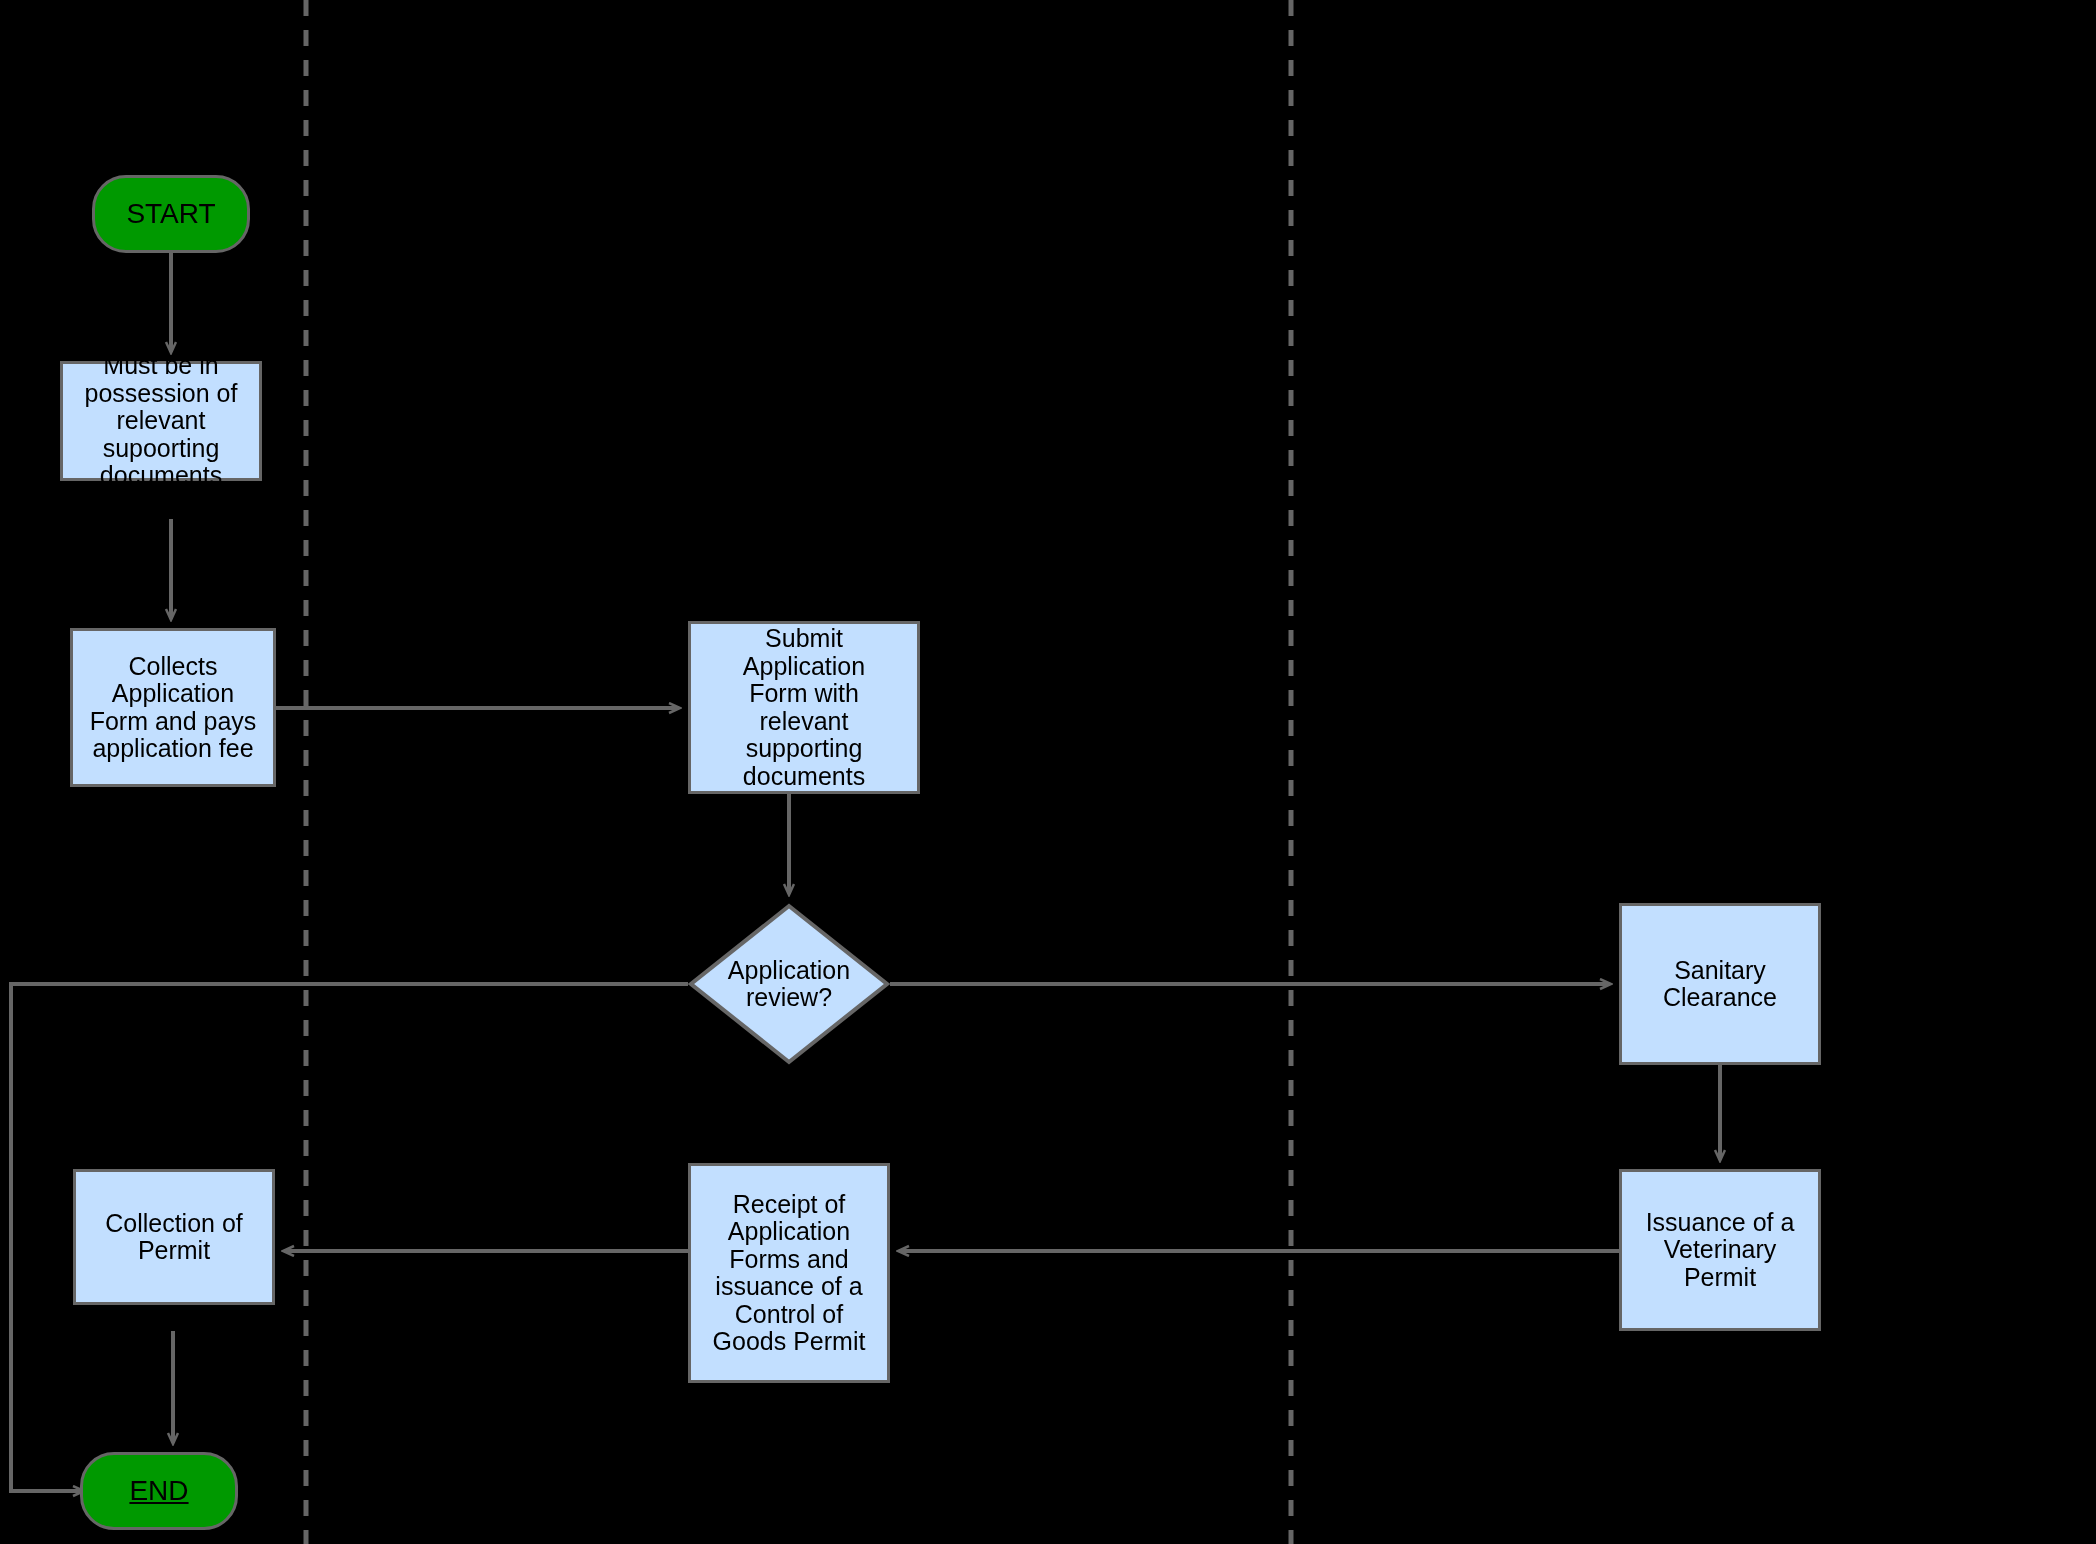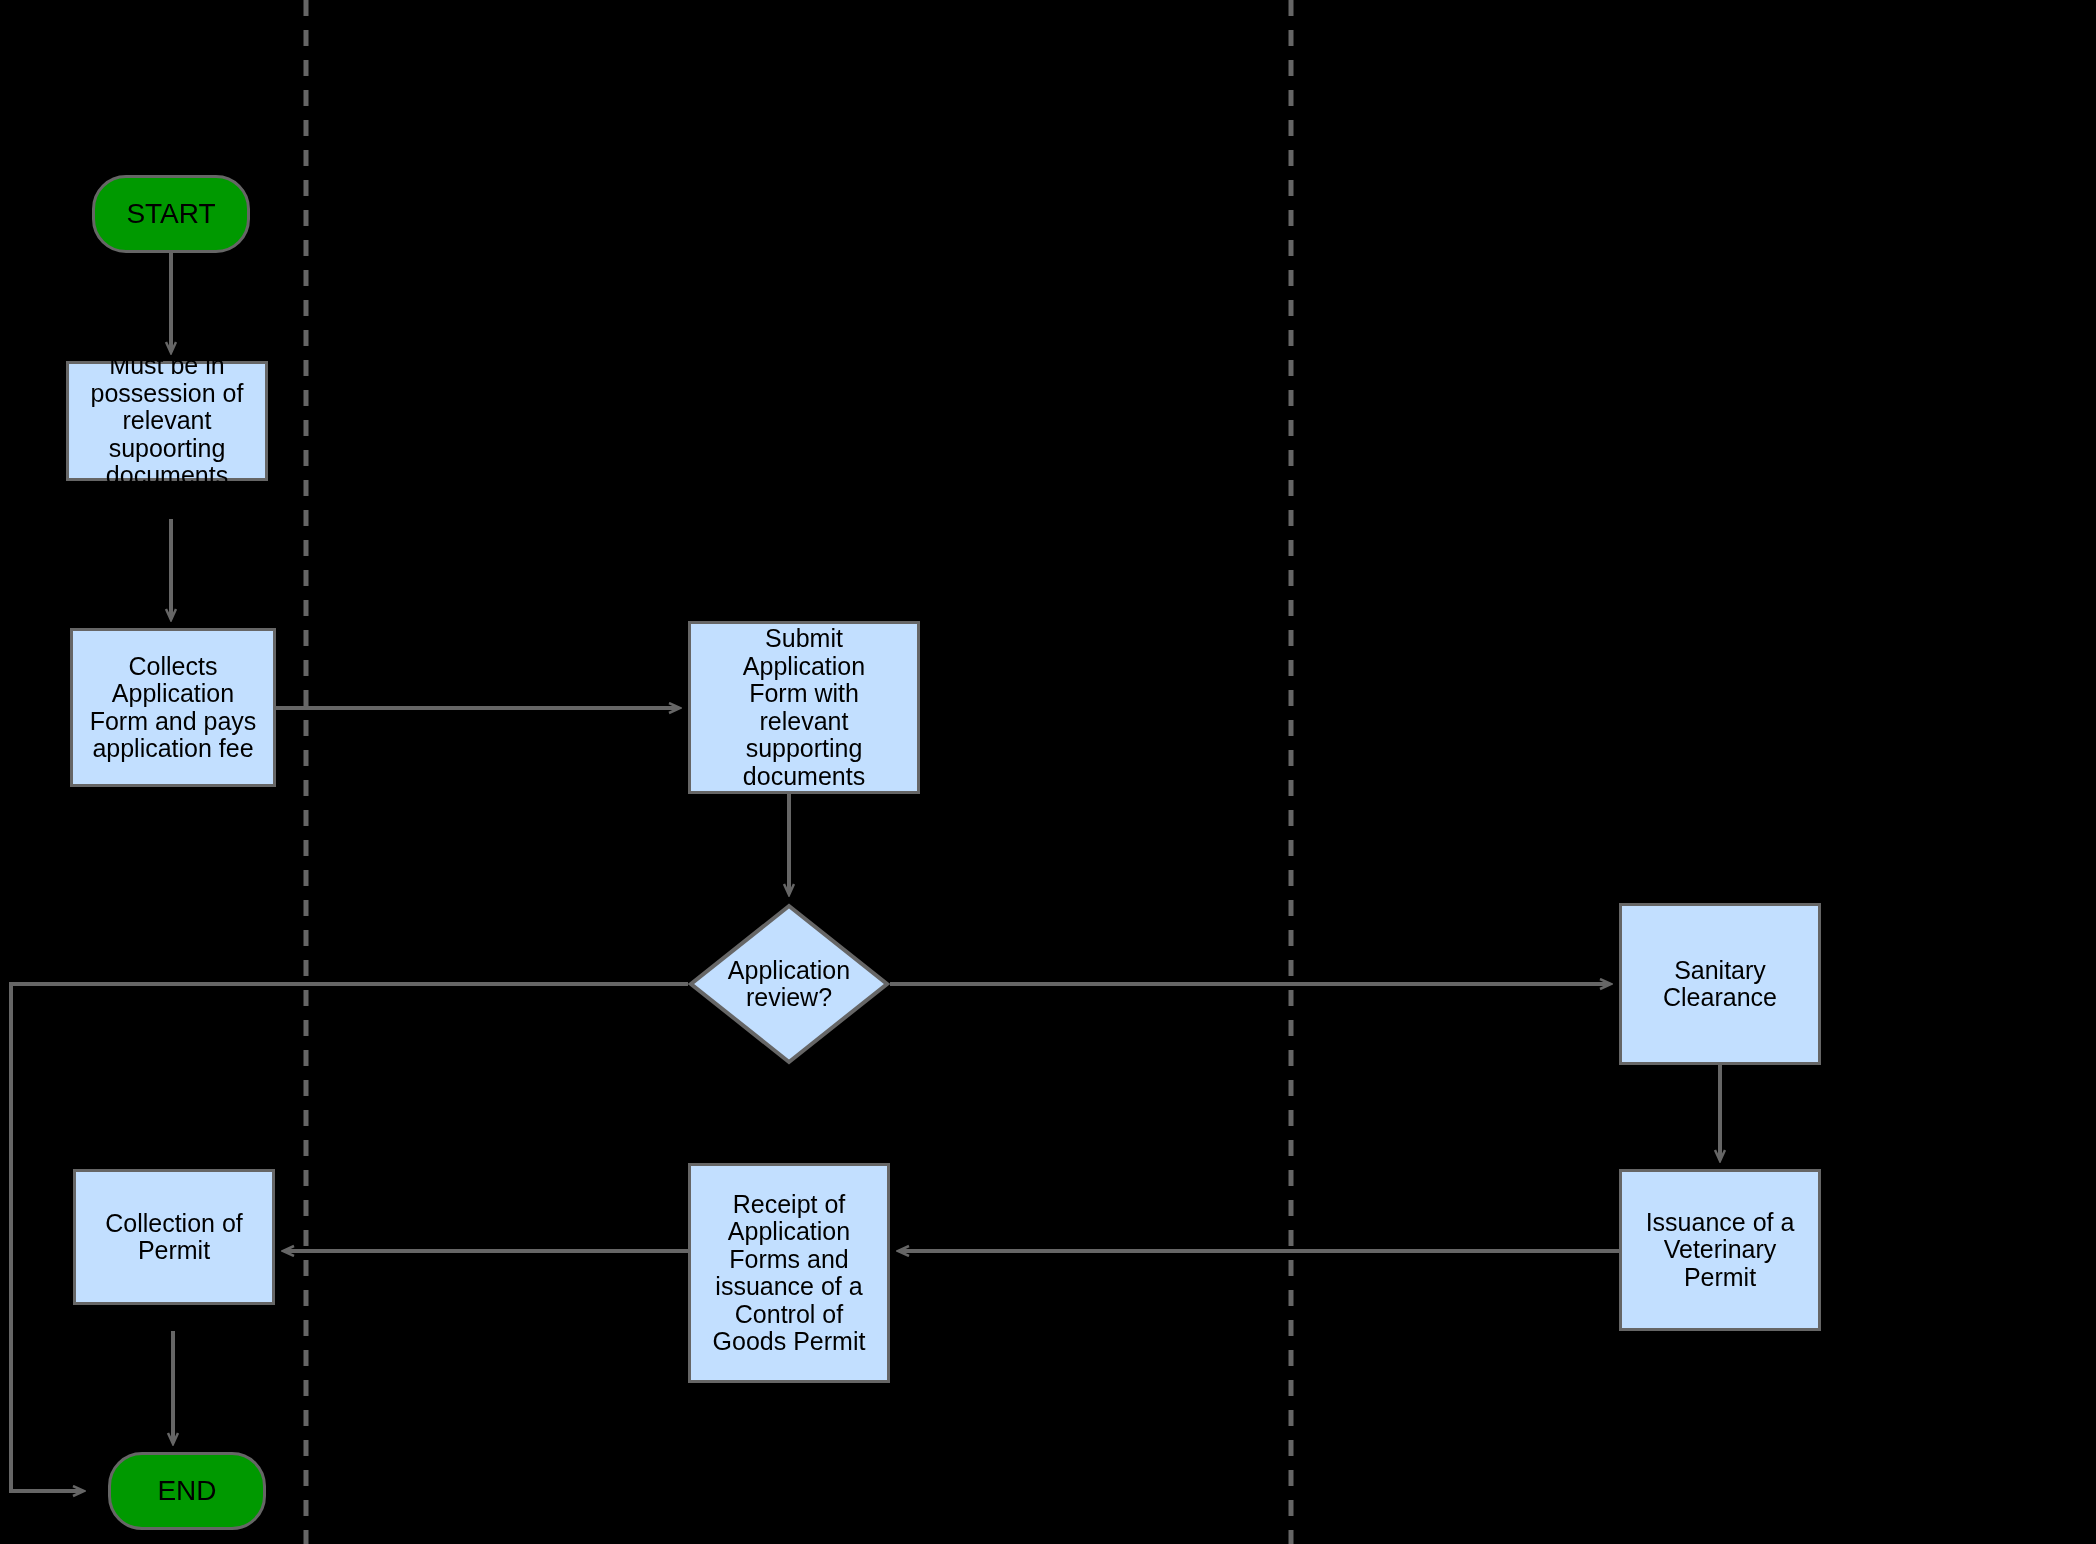--- a/index.html
+++ b/index.html
@@ -95,21 +95,21 @@
       <line x1="173" y1="1331" x2="173" y2="1443" marker-end="url(#arrow)"></line>
 
       <path d="M688,984 L11,984 L11,1491 L83,1491" marker-end="url(#arrow)"></path>
     </g>
   </svg>
 
   <div class="node node-terminator" style="left:92px; top:175px; width:158px; height:78px;">
     <span class="node-label">START</span>
   </div>
 
-  <div class="node node-process" style="left:66px; top:361px; width:202px; height:120px;">
+  <div class="node node-process" style="left:60px; top:361px; width:202px; height:120px;">
     <span class="node-label">Must be in
 possession of
 relevant
 supoorting
 documents</span>
   </div>
 
   <div class="node node-process" style="left:70px; top:628px; width:206px; height:159px;">
     <span class="node-label">Collects
 Application
@@ -152,17 +152,17 @@
 issuance of a
 Control of
 Goods Permit</span>
   </div>
 
   <div class="node node-process" style="left:73px; top:1169px; width:202px; height:136px;">
     <span class="node-label">Collection of
 Permit</span>
   </div>
 
-  <div class="node node-terminator" style="left:108px; top:1452px; width:158px; height:78px;">
+  <div class="node node-terminator" style="left:80px; top:1452px; width:158px; height:78px;text-decoration:underline;">
     <span class="node-label">END</span>
   </div>
 
 </div>
 
 </body></html>

